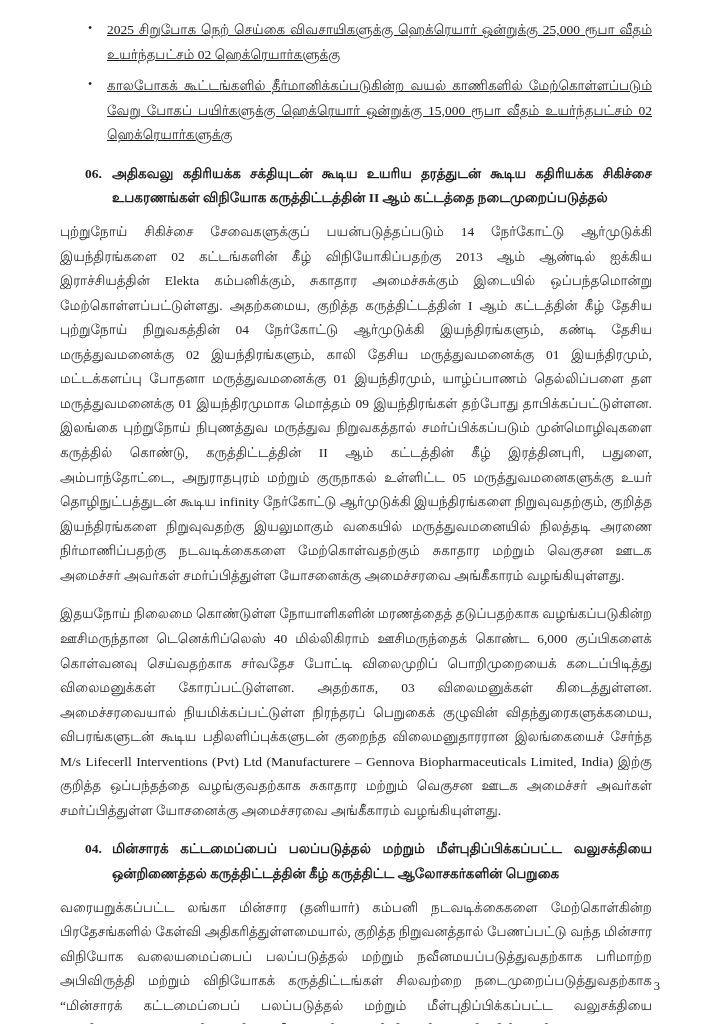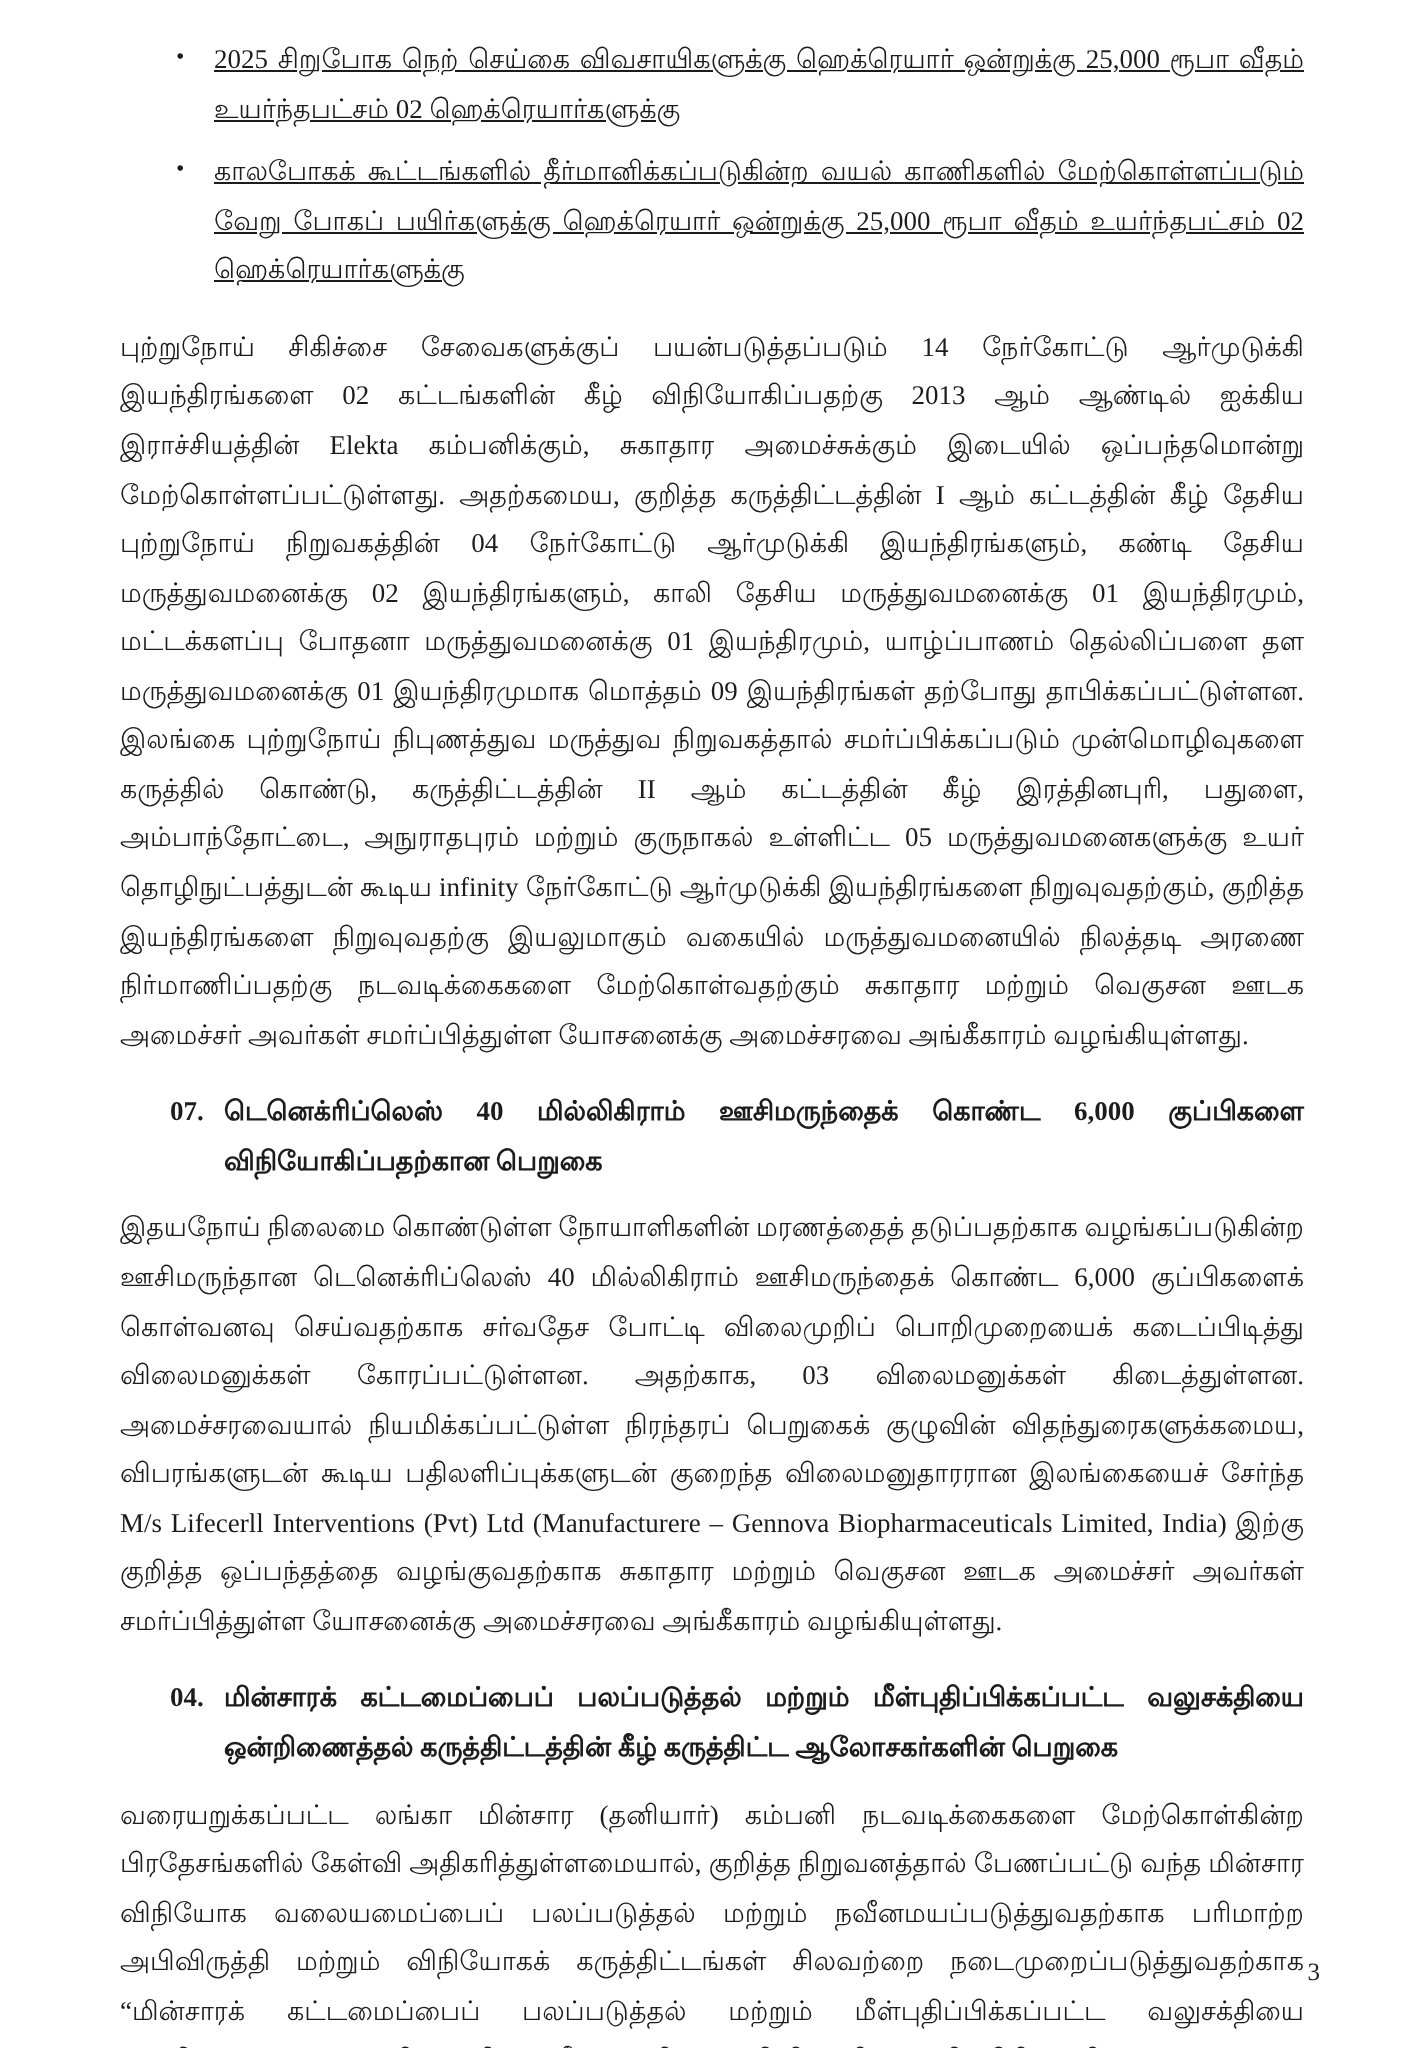--- a/index.html
+++ b/index.html
@@ -84,33 +84,33 @@
 <div class="page">
   <div class="content">
 
     <ul class="bullet-list">
       <li class="bullet-item">
         <span class="bullet-dot">•</span>
         <span class="bullet-text">2025 சிறுபோக நெற் செய்கை விவசாயிகளுக்கு ஹெக்ரெயார் ஒன்றுக்கு 25,000 ரூபா வீதம் உயர்ந்தபட்சம் 02 ஹெக்ரெயார்களுக்கு</span>
       </li>
       <li class="bullet-item">
         <span class="bullet-dot">•</span>
-        <span class="bullet-text">காலபோகக் கூட்டங்களில் தீர்மானிக்கப்படுகின்ற வயல் காணிகளில் மேற்கொள்ளப்படும் வேறு போகப் பயிர்களுக்கு ஹெக்ரெயார் ஒன்றுக்கு 25,000 ரூபா வீதம் உயர்ந்தபட்சம் 02 ஹெக்ரெயார்களுக்கு</span>
+        <span class="bullet-text">காலபோகக் கூட்டங்களில் தீர்மானிக்கப்படுகின்ற வயல் காணிகளில் மேற்கொள்ளப்படும் வேறு போகப் பயிர்களுக்கு ஹெக்ரெயார் ஒன்றுக்கு 15,000 ரூபா வீதம் உயர்ந்தபட்சம் 02 ஹெக்ரெயார்களுக்கு</span>
       </li>
     </ul>
 
     <section class="doc-section">
+      <div class="section-heading">
+        <span class="section-number">06.</span>
+        <span class="heading-text">அதிகவலு கதிரியக்க சக்தியுடன் கூடிய உயரிய தரத்துடன் கூடிய கதிரியக்க சிகிச்சை உபகரணங்கள் விநியோக கருத்திட்டத்தின் II ஆம் கட்டத்தை நடைமுறைப்படுத்தல்</span>
+      </div>
       <p class="body-para">புற்றுநோய் சிகிச்சை சேவைகளுக்குப் பயன்படுத்தப்படும் 14 நேர்கோட்டு ஆர்முடுக்கி இயந்திரங்களை 02 கட்டங்களின் கீழ் விநியோகிப்பதற்கு 2013 ஆம் ஆண்டில் ஐக்கிய இராச்சியத்தின் Elekta கம்பனிக்கும், சுகாதார அமைச்சுக்கும் இடையில் ஒப்பந்தமொன்று மேற்கொள்ளப்பட்டுள்ளது. அதற்கமைய, குறித்த கருத்திட்டத்தின் I ஆம் கட்டத்தின் கீழ் தேசிய புற்றுநோய் நிறுவகத்தின் 04 நேர்கோட்டு ஆர்முடுக்கி இயந்திரங்களும், கண்டி தேசிய மருத்துவமனைக்கு 02 இயந்திரங்களும், காலி தேசிய மருத்துவமனைக்கு 01 இயந்திரமும், மட்டக்களப்பு போதனா மருத்துவமனைக்கு 01 இயந்திரமும், யாழ்ப்பாணம் தெல்லிப்பளை தள மருத்துவமனைக்கு 01 இயந்திரமுமாக மொத்தம் 09 இயந்திரங்கள் தற்போது தாபிக்கப்பட்டுள்ளன. இலங்கை புற்றுநோய் நிபுணத்துவ மருத்துவ நிறுவகத்தால் சமர்ப்பிக்கப்படும் முன்மொழிவுகளை கருத்தில் கொண்டு, கருத்திட்டத்தின் II ஆம் கட்டத்தின் கீழ் இரத்தினபுரி, பதுளை, அம்பாந்தோட்டை, அநுராதபுரம் மற்றும் குருநாகல் உள்ளிட்ட 05 மருத்துவமனைகளுக்கு உயர் தொழிநுட்பத்துடன் கூடிய infinity நேர்கோட்டு ஆர்முடுக்கி இயந்திரங்களை நிறுவுவதற்கும், குறித்த இயந்திரங்களை நிறுவுவதற்கு இயலுமாகும் வகையில் மருத்துவமனையில் நிலத்தடி அரணை நிர்மாணிப்பதற்கு நடவடிக்கைகளை மேற்கொள்வதற்கும் சுகாதார மற்றும் வெகுசன ஊடக அமைச்சர் அவர்கள் சமர்ப்பித்துள்ள யோசனைக்கு அமைச்சரவை அங்கீகாரம் வழங்கியுள்ளது.</p>
     </section>
 
     <section class="doc-section">
-      <div class="section-heading">
-        <span class="section-number">07.</span>
-        <span class="heading-text">டெனெக்ரிப்லெஸ் 40 மில்லிகிராம் ஊசிமருந்தைக் கொண்ட 6,000 குப்பிகளை விநியோகிப்பதற்கான பெறுகை</span>
-      </div>
       <p class="body-para">இதயநோய் நிலைமை கொண்டுள்ள நோயாளிகளின் மரணத்தைத் தடுப்பதற்காக வழங்கப்படுகின்ற ஊசிமருந்தான டெனெக்ரிப்லெஸ் 40 மில்லிகிராம் ஊசிமருந்தைக் கொண்ட 6,000 குப்பிகளைக் கொள்வனவு செய்வதற்காக சர்வதேச போட்டி விலைமுறிப் பொறிமுறையைக் கடைப்பிடித்து விலைமனுக்கள் கோரப்பட்டுள்ளன. அதற்காக, 03 விலைமனுக்கள் கிடைத்துள்ளன. அமைச்சரவையால் நியமிக்கப்பட்டுள்ள நிரந்தரப் பெறுகைக் குழுவின் விதந்துரைகளுக்கமைய, விபரங்களுடன் கூடிய பதிலளிப்புக்களுடன் குறைந்த விலைமனுதாரரான இலங்கையைச் சேர்ந்த M/s Lifecerll Interventions (Pvt) Ltd (Manufacturere – Gennova Biopharmaceuticals Limited, India) இற்கு குறித்த ஒப்பந்தத்தை வழங்குவதற்காக சுகாதார மற்றும் வெகுசன ஊடக அமைச்சர் அவர்கள் சமர்ப்பித்துள்ள யோசனைக்கு அமைச்சரவை அங்கீகாரம் வழங்கியுள்ளது.</p>
     </section>
 
     <section class="doc-section">
       <div class="section-heading">
         <span class="section-number">04.</span>
         <span class="heading-text">மின்சாரக் கட்டமைப்பைப் பலப்படுத்தல் மற்றும் மீள்புதிப்பிக்கப்பட்ட வலுசக்தியை ஒன்றிணைத்தல் கருத்திட்டத்தின் கீழ் கருத்திட்ட ஆலோசகர்களின் பெறுகை</span>
       </div>
       <p class="body-para">வரையறுக்கப்பட்ட லங்கா மின்சார (தனியார்) கம்பனி நடவடிக்கைகளை மேற்கொள்கின்ற பிரதேசங்களில் கேள்வி அதிகரித்துள்ளமையால், குறித்த நிறுவனத்தால் பேணப்பட்டு வந்த மின்சார விநியோக வலையமைப்பைப் பலப்படுத்தல் மற்றும் நவீனமயப்படுத்துவதற்காக பரிமாற்ற அபிவிருத்தி மற்றும் விநியோகக் கருத்திட்டங்கள் சிலவற்றை நடைமுறைப்படுத்துவதற்காக “மின்சாரக் கட்டமைப்பைப் பலப்படுத்தல் மற்றும் மீள்புதிப்பிக்கப்பட்ட வலுசக்தியை ஒன்றிணைத்தல் கருத்திட்டத்தின்” கீழ் ஆசிய அபிவிருத்தி வங்கி நிதியுதவி வழங்குவதற்கு உடன்பாடு தெரிவித்துள்ளது. குறித்த</p>
     </section>

